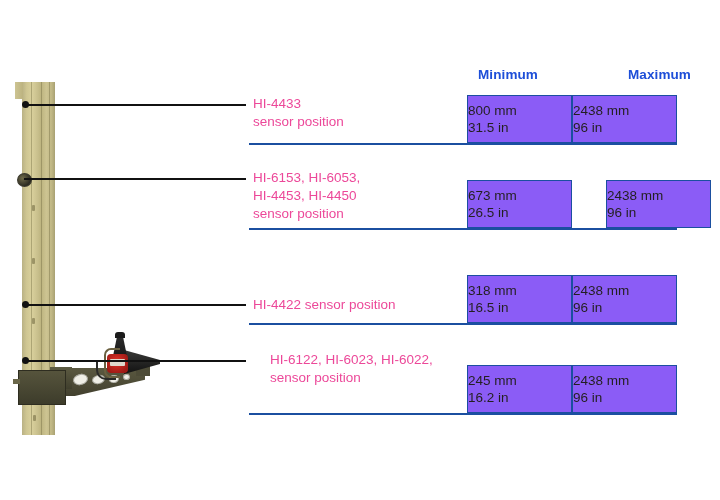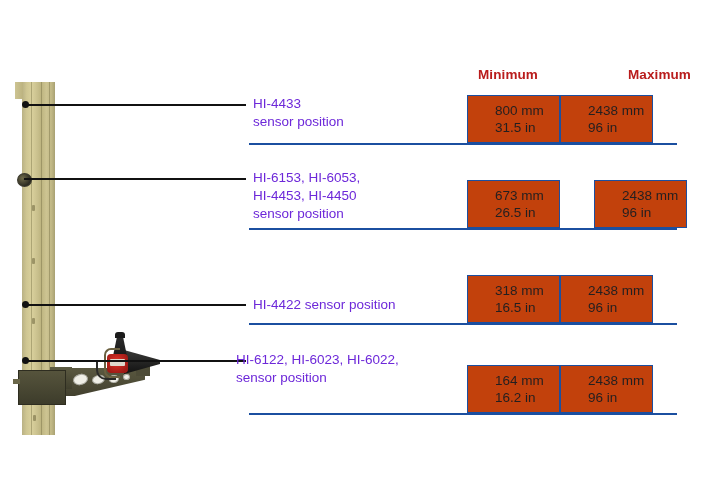--- a/index.html
+++ b/index.html
@@ -213,47 +213,47 @@
     height: 7px;
     border-radius: 50%;
     background: #111111;
   }
 
   
   .label {
     position: absolute;
     font-size: 13.5px;
     line-height: 18px;
-    color: #6d28d9;
+    color: #ec4899;
     white-space: nowrap;
   }
 
   
   .col-header {
     position: absolute;
     font-size: 13.5px;
     font-weight: bold;
-    color: #b91c1c;
+    color: #1d4ed8;
     letter-spacing: 0.1px;
     padding-left: 7px;
   }
   .tbl-row {
     position: absolute;
     display: flex;
   }
   .tbl-cell {
-    width: 93px;
+    width: 105px;
     height: 48px;
     box-sizing: border-box;
     border: 1.5px solid #1b4fa0;
     display: flex;
     flex-direction: column;
     justify-content: center;
-    align-items: flex-end;
-    background: #c2410c;
+    align-items: flex-start;
+    background: #8b5cf6;
   }
   .tbl-cell + .tbl-cell {
     border-left: 0.75px solid #1b4fa0;
   }
   .tbl-cell .v {
     font-size: 13.5px;
     line-height: 17px;
     color: #231f20;
     width: 64px;
     text-align: left;
@@ -322,21 +322,21 @@
   <div class="label" style="left:253px; top:169px;">
     <div>HI-6153, HI-6053,</div>
     <div>HI-4453, HI-4450</div>
     <div>sensor position</div>
   </div>
 
   <div class="label" style="left:253px; top:296px;">
     <div>HI-4422 sensor position</div>
   </div>
 
-  <div class="label" style="left:236px; top:351px;">
+  <div class="label" style="left:270px; top:351px;">
     <div>HI-6122, HI-6023, HI-6022,</div>
     <div>sensor position</div>
   </div>
 
   <div class="col-header" style="left:471px; top:67px;">Minimum</div>
   <div class="col-header" style="left:621px; top:67px;">Maximum</div>
 
   <div class="tbl-row" style="left:467px; top:95px;">
     <div class="tbl-cell">
       <div class="v">800 mm</div>
@@ -368,21 +368,21 @@
     </div>
     <div class="tbl-cell">
       <div class="v">2438 mm</div>
       <div class="v">96 in</div>
     </div>
   </div>
   <div class="row-underline" style="left:249px; top:323px; width:428px;"></div>
 
   <div class="tbl-row" style="left:467px; top:365px;">
     <div class="tbl-cell">
-      <div class="v">164 mm</div>
+      <div class="v">245 mm</div>
       <div class="v">16.2 in</div>
     </div>
     <div class="tbl-cell">
       <div class="v">2438 mm</div>
       <div class="v">96 in</div>
     </div>
   </div>
   <div class="row-underline" style="left:249px; top:413px; width:428px;"></div>
 
 </div>

